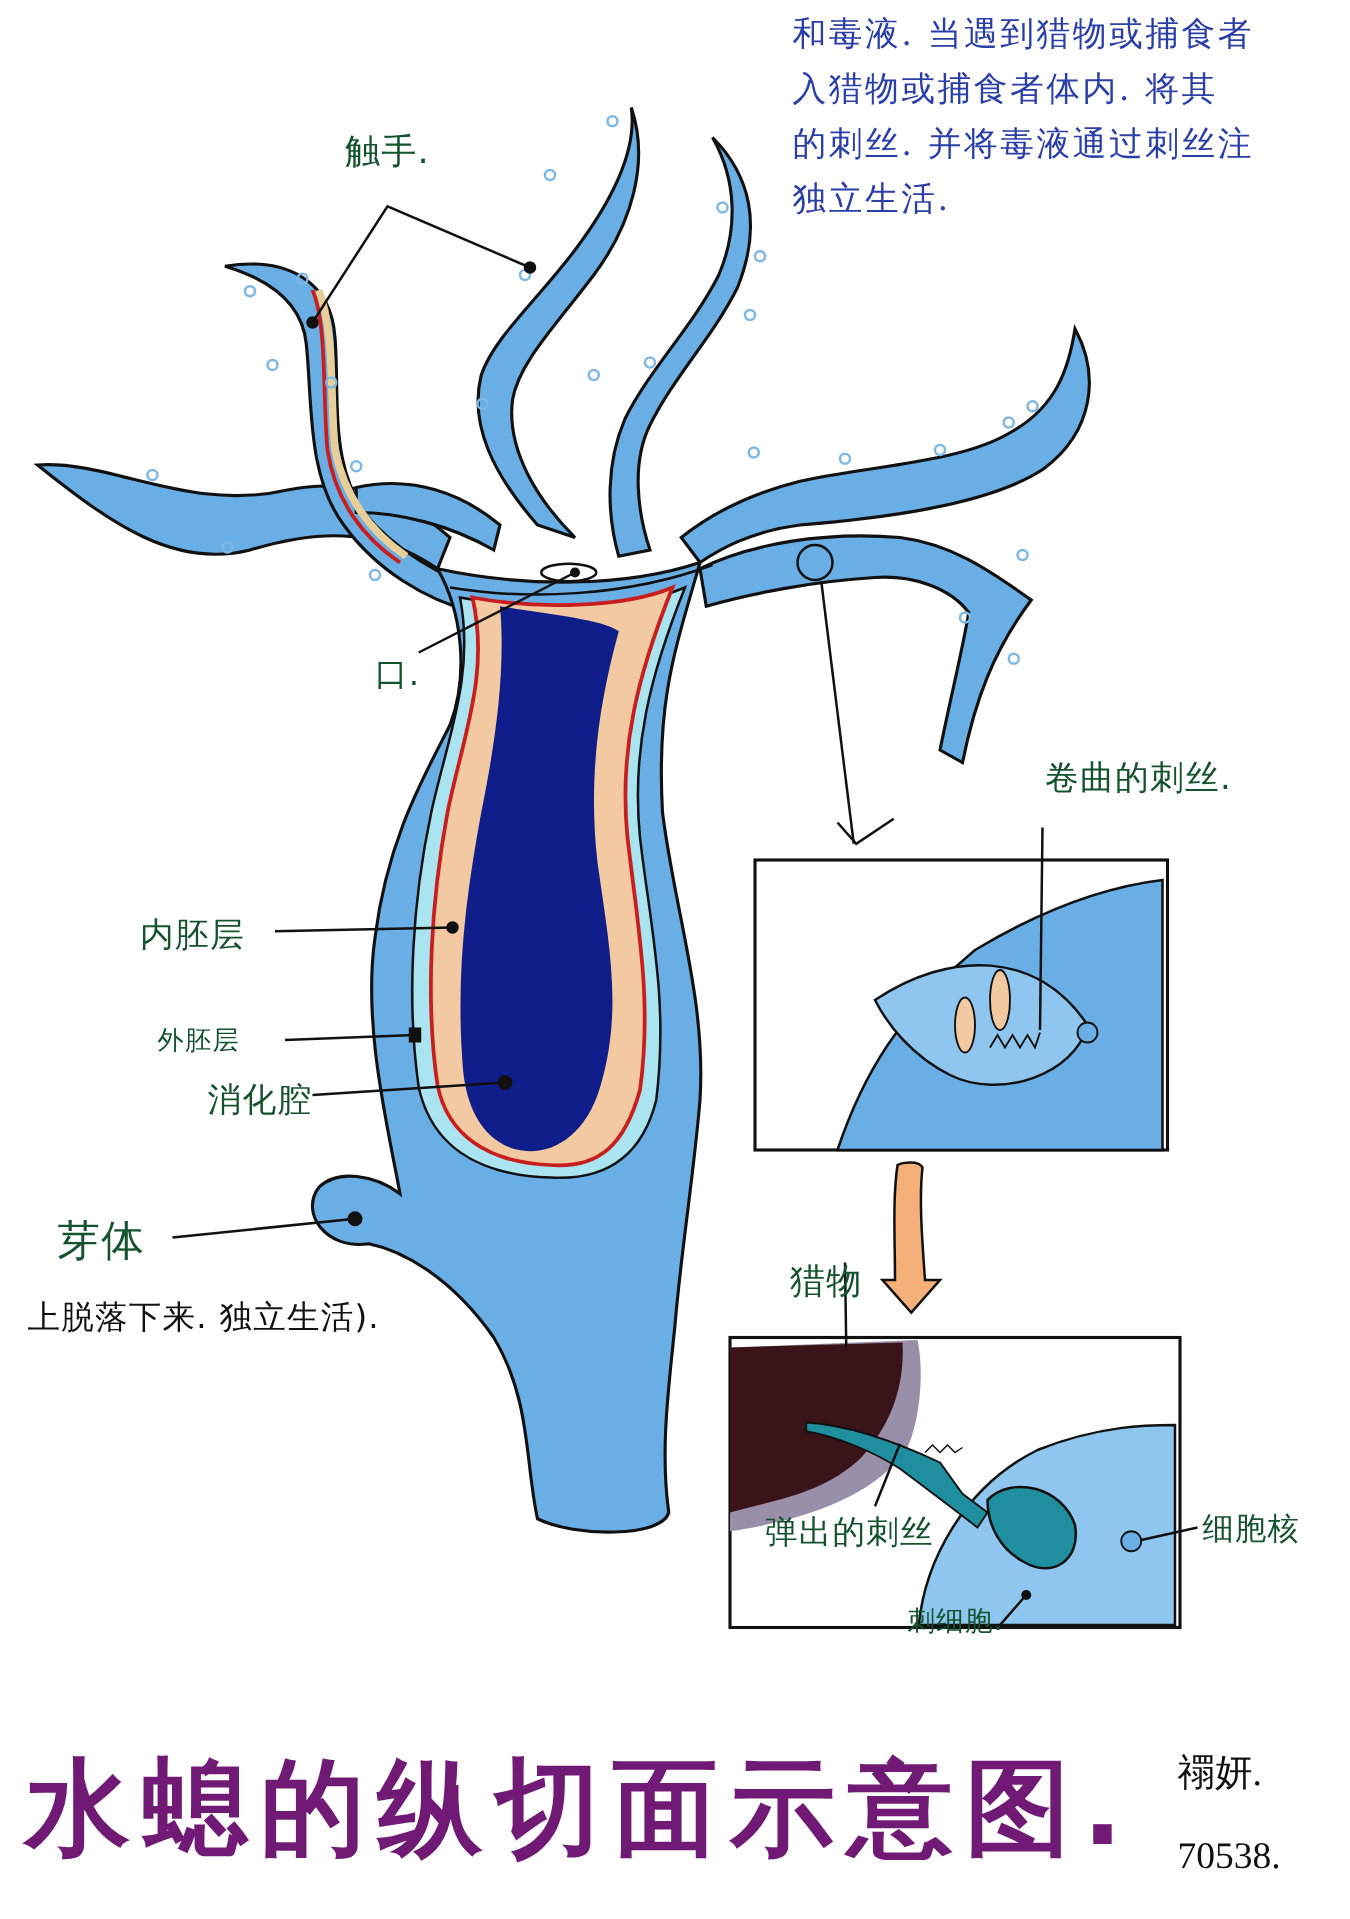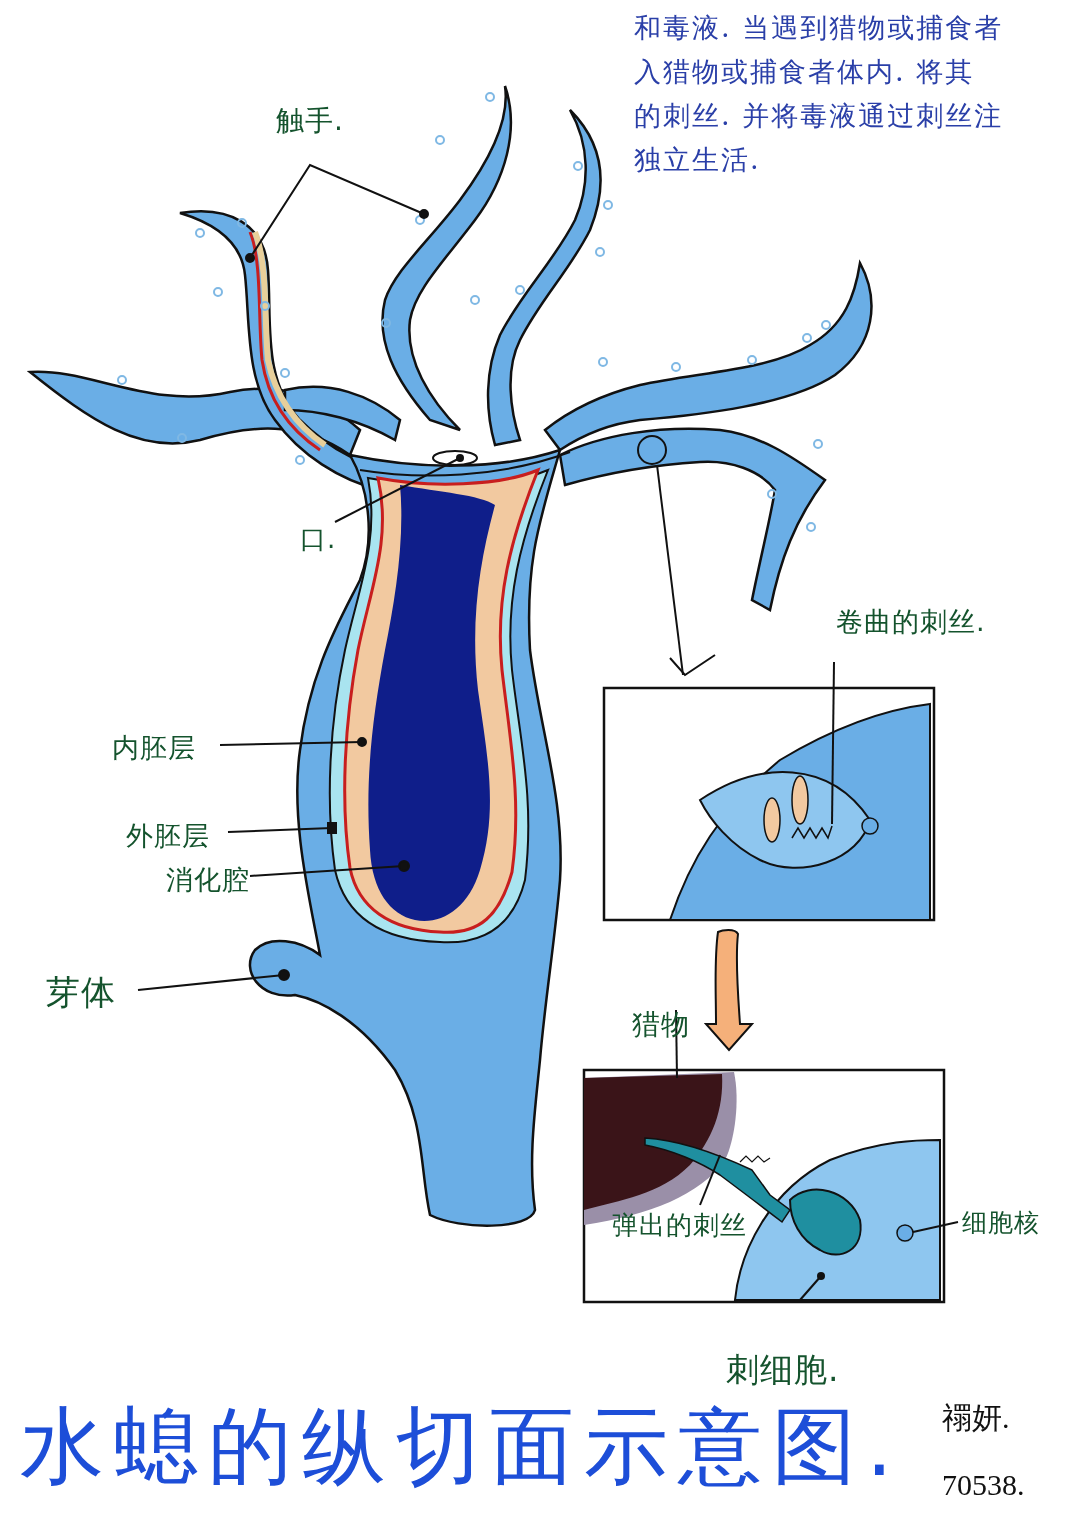--- a/index.html
+++ b/index.html
@@ -6,21 +6,21 @@
   body { width:1080px; height:1535px; position:relative; overflow:hidden;
          font-family:"DejaVu Sans", sans-serif; }
   #canvas { position:absolute; left:0; top:0; width:1080px; height:1535px; }
   .lbl { position:absolute; color:#14532d; font-family:"DejaVu Sans", sans-serif;
          white-space:nowrap; letter-spacing:1px; }
   .note { position:absolute; left:634px; top:6px; width:420px; color:#2a3fa8;
           font-size:27px; line-height:44px; font-family:"DejaVu Serif", serif; letter-spacing:2px; }
   .note div { white-space:nowrap; }
   .bud-note { position:absolute; left:22px; top:1028px; font-size:26px; line-height:52px; color:#111; letter-spacing:1px; }
   .bud-note div { white-space:nowrap; }
-  .title { position:absolute; left:20px; top:1390px; font-size:84px; color:#1d4ed8; font-weight:normal;
+  .title { position:absolute; left:20px; top:1390px; font-size:84px; color:#701a75; font-weight:bold;
            letter-spacing:10px; font-family:"DejaVu Sans", sans-serif; white-space:nowrap; }
   .sig { position:absolute; left:942px; font-size:30px; color:#111; font-family:Liberation Serif, serif; white-space:nowrap; }
 </style>
 </head>
 <body>
 
 <svg id="canvas" viewBox="0 0 1080 1535" xmlns="http://www.w3.org/2000/svg">
 
   <g stroke="#111" stroke-width="2.5" fill="#6aaee6">
 
@@ -138,27 +138,28 @@
 <div class="note">
   <div>和毒液. 当遇到猎物或捕食者</div>
   <div>入猎物或捕食者体内. 将其</div>
   <div>的刺丝. 并将毒液通过刺丝注</div>
   <div>独立生活.</div>
 </div>
 
 <div class="lbl" style="left:276px;top:102px;font-size:28px;">触手.</div>
 <div class="lbl" style="left:300px;top:522px;font-size:26px;">口.</div>
 <div class="lbl" style="left:112px;top:730px;font-size:27px;">内胚层</div>
-<div class="lbl" style="left:126px;top:818px;font-size:27px;">外胚层</div>
+<div class="lbl" style="left:126px;top:818px;font-size:21px;">外胚层</div>
 <div class="lbl" style="left:166px;top:862px;font-size:27px;">消化腔</div>
 <div class="lbl" style="left:46px;top:970px;font-size:34px;">芽体</div>
 <div class="lbl" style="left:836px;top:604px;font-size:27px;">卷曲的刺丝.</div>
 <div class="lbl" style="left:632px;top:1006px;font-size:28px;">猎物</div>
 <div class="lbl" style="left:612px;top:1208px;font-size:26px;">弹出的刺丝</div>
 <div class="lbl" style="left:962px;top:1206px;font-size:25px;">细胞核</div>
-<div class="lbl" style="left:726px;top:1348px;font-size:33px;text-align:right;">刺细胞.</div>
+<div class="lbl" style="left:726px;top:1282px;font-size:22px;text-align:right;">刺细胞.</div>
 
 <div class="bud-note">
+  <div>上脱落下来. 独立生活).</div>
 </div>
 
 <div class="title">水螅的纵切面示意图.</div>
 <div class="sig" style="top:1398px;">禤妍.</div>
 <div class="sig" style="top:1468px;">70538.</div>
 
 </body></html>

